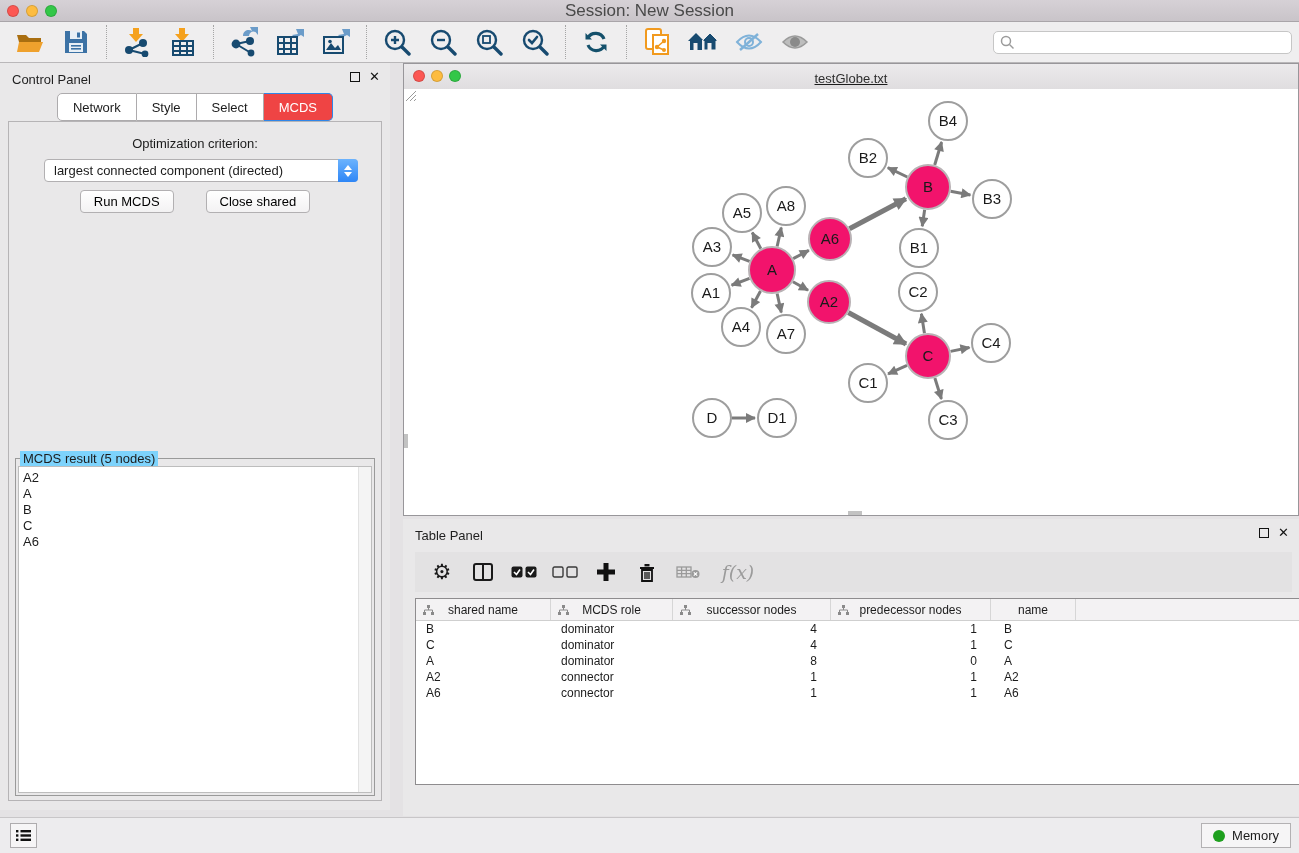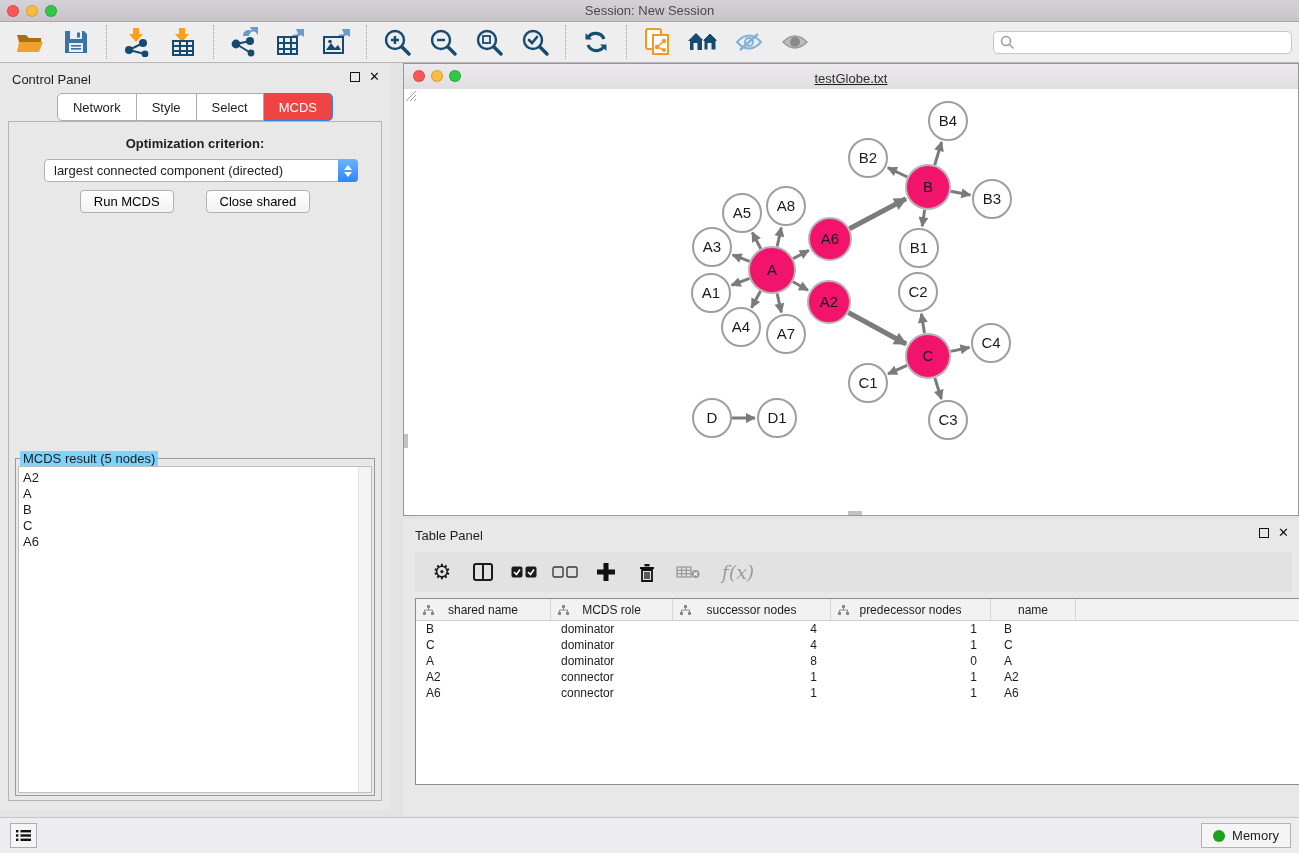--- a/index.html
+++ b/index.html
@@ -9,21 +9,21 @@
     background:#e4e2e4; color:#1c1c1c; position:relative; overflow:hidden;
     -webkit-font-smoothing:antialiased;
   }
   
   .titlebar{position:absolute;left:0;top:0;width:1299px;height:22px;
     background:linear-gradient(#d6d1d6,#c9c4c9);border-bottom:1px solid #a9a5a9;
     display:flex;align-items:center;justify-content:center;}
   .titlebar .tl-group{position:absolute;left:7px;top:5px;display:flex;gap:7px;}
   .tl{width:12px;height:12px;border-radius:50%;border:1px solid rgba(0,0,0,.15);}
   .tl.red{background:#fc5753}.tl.yellow{background:#fdbc40}.tl.green{background:#33c748}
-  .titlebar .title{font-size:13px;color:#4a4a4a;}
+  .titlebar .title{font-size:17px;color:#4a4a4a;}
   
   .toolbar{position:absolute;left:0;top:22px;width:1299px;height:41px;
     background:#efeeef;border-bottom:1px solid #b9b7b9;display:flex;align-items:center;}
   .tgroup{display:flex;align-items:center;gap:10px;padding:0 12px;}
   .tsep{width:0;height:34px;border-left:1px dotted #a5a5a5;}
   .tbtn{width:36px;height:34px;display:flex;align-items:center;justify-content:center;cursor:default;}
   .search-wrap{position:absolute;right:7px;top:9px;width:299px;height:23px;}
   .search-wrap input{width:100%;height:100%;border:1px solid #c6c6c6;border-radius:5px;
     background:#fff;padding:0 6px 0 26px;font-size:13px;outline:none;}
   .search-wrap svg{position:absolute;left:7px;top:4px;}
@@ -36,21 +36,21 @@
   .pbtn.float{width:10px;height:10px;border:1.5px solid #111;}
   .pbtn.close{font-weight:bold;font-size:13px;}
   .seg-tabs{display:flex;justify-content:center;}
   .seg{background:#fff;border:1px solid #adabad;border-left:none;padding:3px 15px;
     font-size:13px;height:28px;display:flex;align-items:center;}
   .seg:first-child{border-left:1px solid #adabad;border-radius:5px 0 0 5px;}
   .seg:last-child{border-radius:0 5px 5px 0;}
   .seg.active{color:#fff;border-color:#2f86e8;}
   .cp-inner{position:absolute;left:8px;top:58px;width:374px;height:680px;
     border:1px solid #b6b4b6;background:#e9e8e9;}
-  .opt-label{margin-top:14px;text-align:center;font-size:13px;font-weight:bold;}
+  .opt-label{margin-top:14px;text-align:center;font-size:13px;}
   .dropdown{position:absolute;left:35px;top:37px;width:314px;height:23px;background:#fff;
     border:1px solid #b2b0b2;border-radius:4px;display:flex;align-items:center;}
   .dropdown .dval{flex:1;font-size:13px;padding-left:9px;white-space:nowrap;overflow:hidden;}
   .dd-spin{width:20px;height:23px;margin-right:-1px;border-radius:0 4px 4px 0;
     background:linear-gradient(#6cb3fd,#2e86f6);display:flex;flex-direction:column;
     align-items:center;justify-content:center;gap:2px;}
   .btn{background:linear-gradient(#ffffff,#f3f2f3);border:1px solid #b2b0b2;border-radius:4px;
     height:23px;padding:0 13px;font-size:13px;display:inline-flex;align-items:center;}
   .cp-buttons{position:absolute;left:0;top:68px;width:100%;display:flex;justify-content:center;gap:32px;}
   .groupbox{position:absolute;left:6px;top:336px;width:360px;height:338px;border:1px solid #9a9a9a;}

